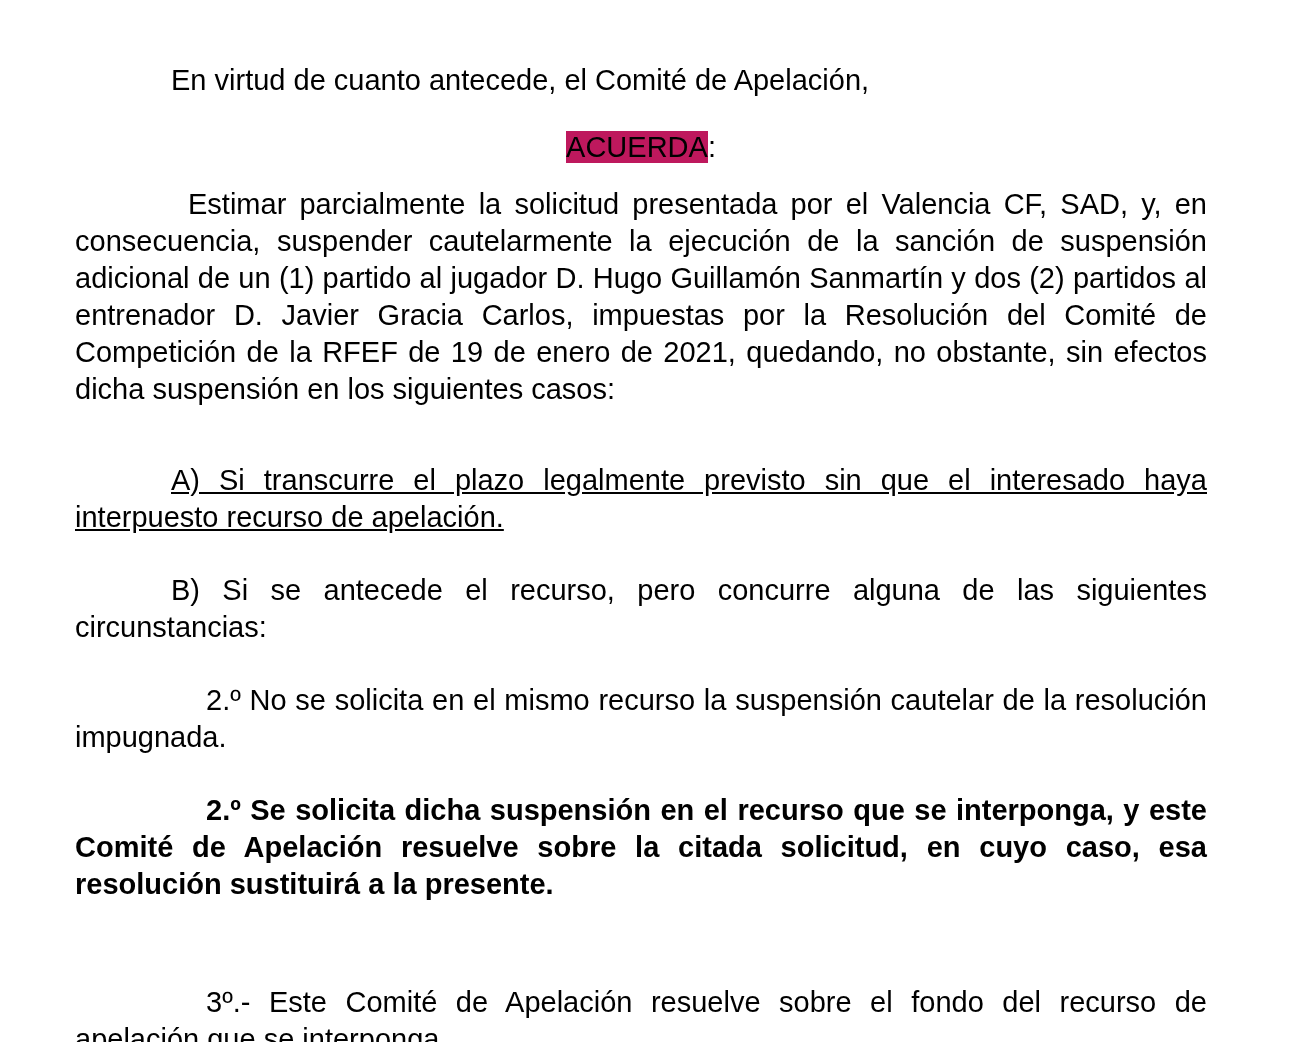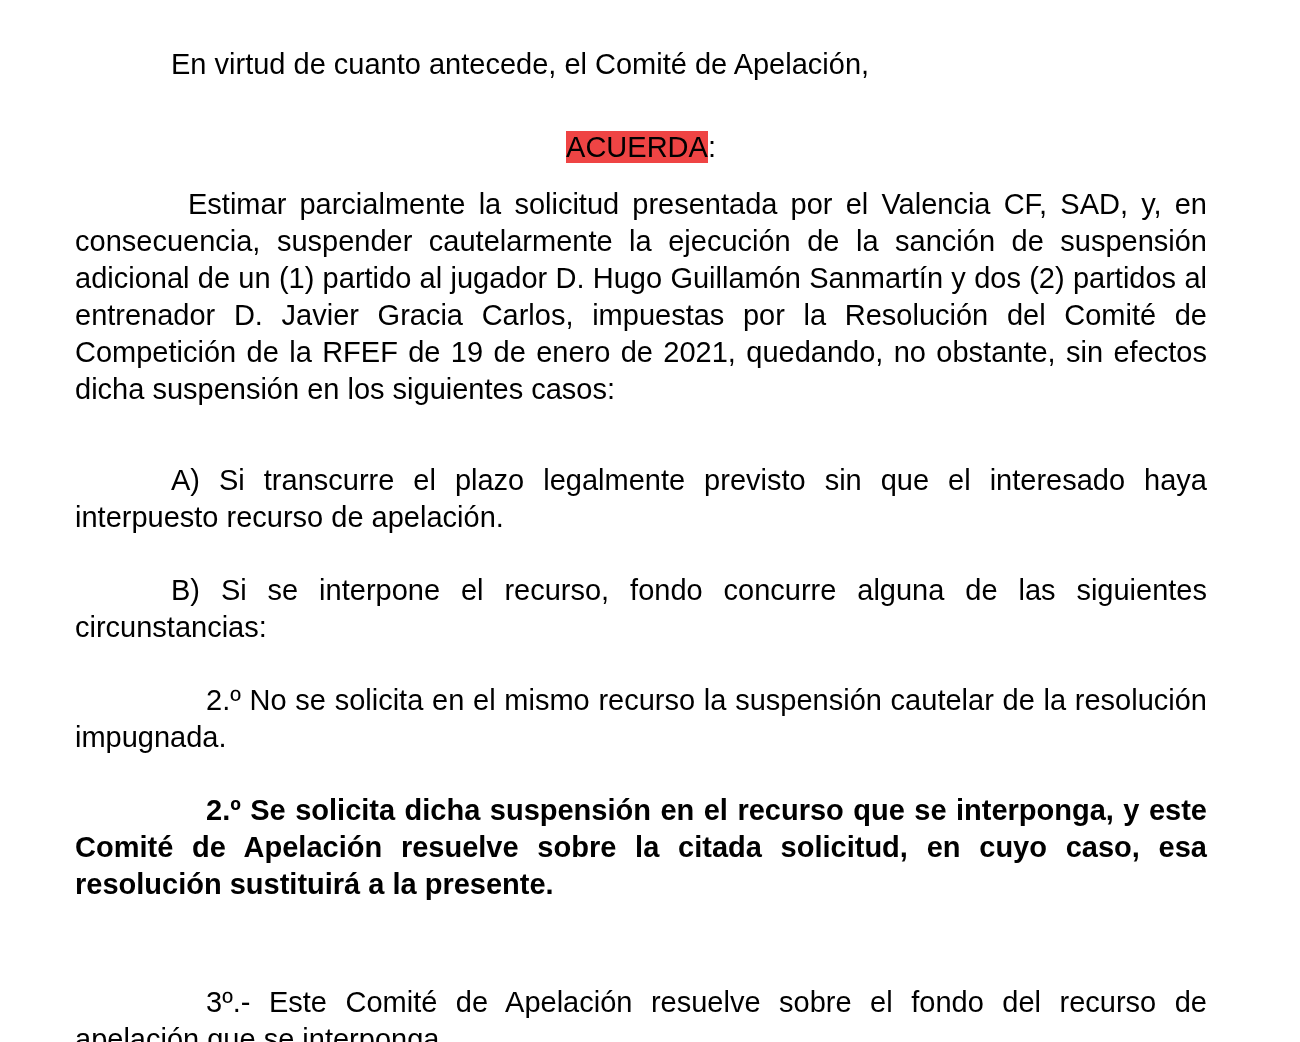--- a/index.html
+++ b/index.html
@@ -24,39 +24,40 @@
   .line-block {
     font-size: 29px;
     line-height: 37px;
     text-align: justify;
     margin: 0;
     position: absolute;
     left: 0;
     width: 1132px;
   }
   .intro {
-    top: 46px;
+    top: 62px;
     text-indent: 96px;
     text-align: left;
   }
   .heading {
     top: 129px;
     text-align: center;
     width: 1132px;
   }
   .heading .hl {
-    background: #ef4444;
+    background: #be185d;
   }
   .p-main {
     top: 186px;
     text-indent: 113px;
   }
   .p-a {
     top: 462px;
     text-indent: 96px;
+    text-decoration: underline;
   }
   .p-b {
     top: 572px;
     text-indent: 96px;
   }
   .p-1 {
     top: 682px;
     text-indent: 131px;
   }
   .p-2 {
@@ -74,20 +75,20 @@
 
 <div class="page">
   <p class="line-block intro">En virtud de cuanto antecede, el Comité de Apelación,</p>
 
   <p class="line-block heading"><span class="hl">ACUERDA</span><span>:</span></p>
 
   <p class="line-block p-main">Estimar parcialmente la solicitud presentada por el Valencia CF, SAD, y, en consecuencia, suspender cautelarmente la ejecución de la sanción de suspensión adicional de un (1) partido al jugador D. Hugo Guillamón Sanmartín y dos (2) partidos al entrenador D. Javier Gracia Carlos, impuestas por la Resolución del Comité de Competición de la RFEF de 19 de enero de 2021, quedando, no obstante, sin efectos dicha suspensión en los siguientes casos:</p>
 
   <p class="line-block p-a">A) Si transcurre el plazo legalmente previsto sin que el interesado haya interpuesto recurso de apelación.</p>
 
-  <p class="line-block p-b">B) Si se interpone el recurso, fondo concurre alguna de las siguientes circunstancias:</p>
+  <p class="line-block p-b">B) Si se antecede el recurso, pero concurre alguna de las siguientes circunstancias:</p>
 
   <p class="line-block p-1">2.º No se solicita en el mismo recurso la suspensión cautelar de la resolución impugnada.</p>
 
   <p class="line-block p-2">2.º Se solicita dicha suspensión en el recurso que se interponga, y este Comité de Apelación resuelve sobre la citada solicitud, en cuyo caso, esa resolución sustituirá a la presente.</p>
 
   <p class="line-block p-3">3º.- Este Comité de Apelación resuelve sobre el fondo del recurso de apelación que se interponga.</p>
 </div>
 
 </body></html>

